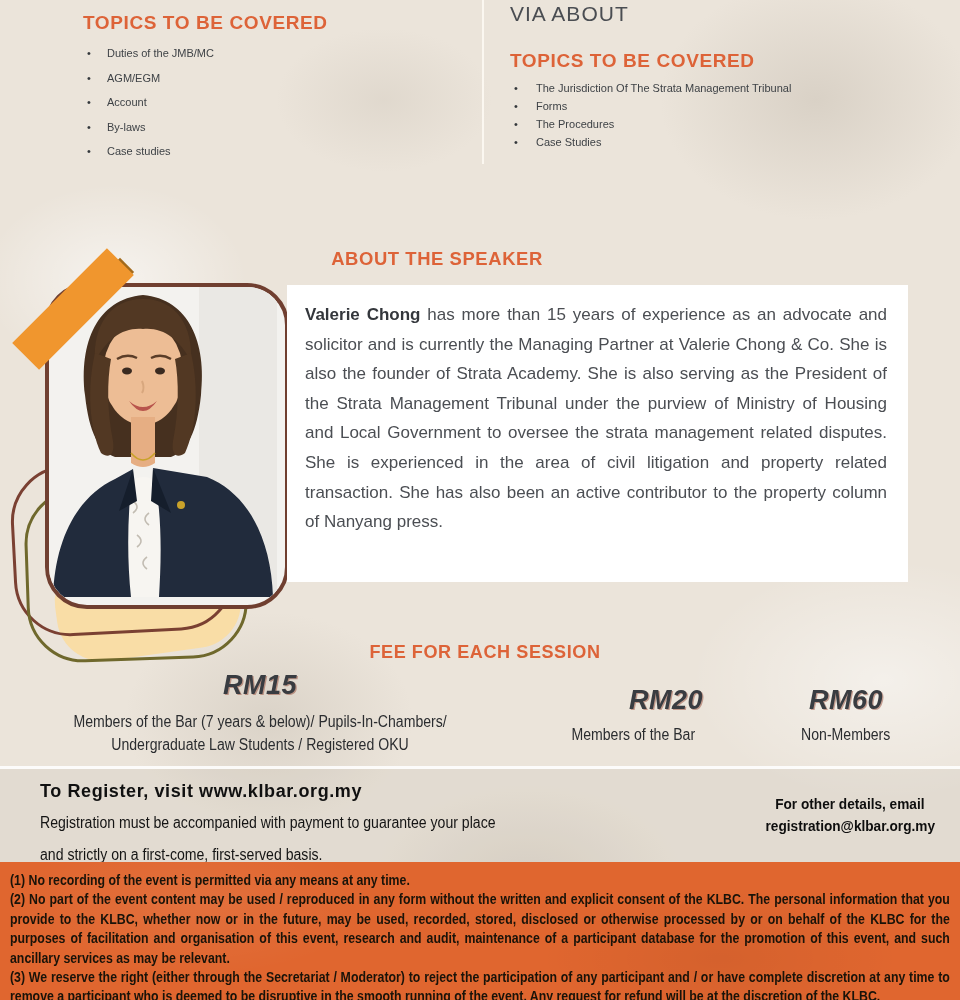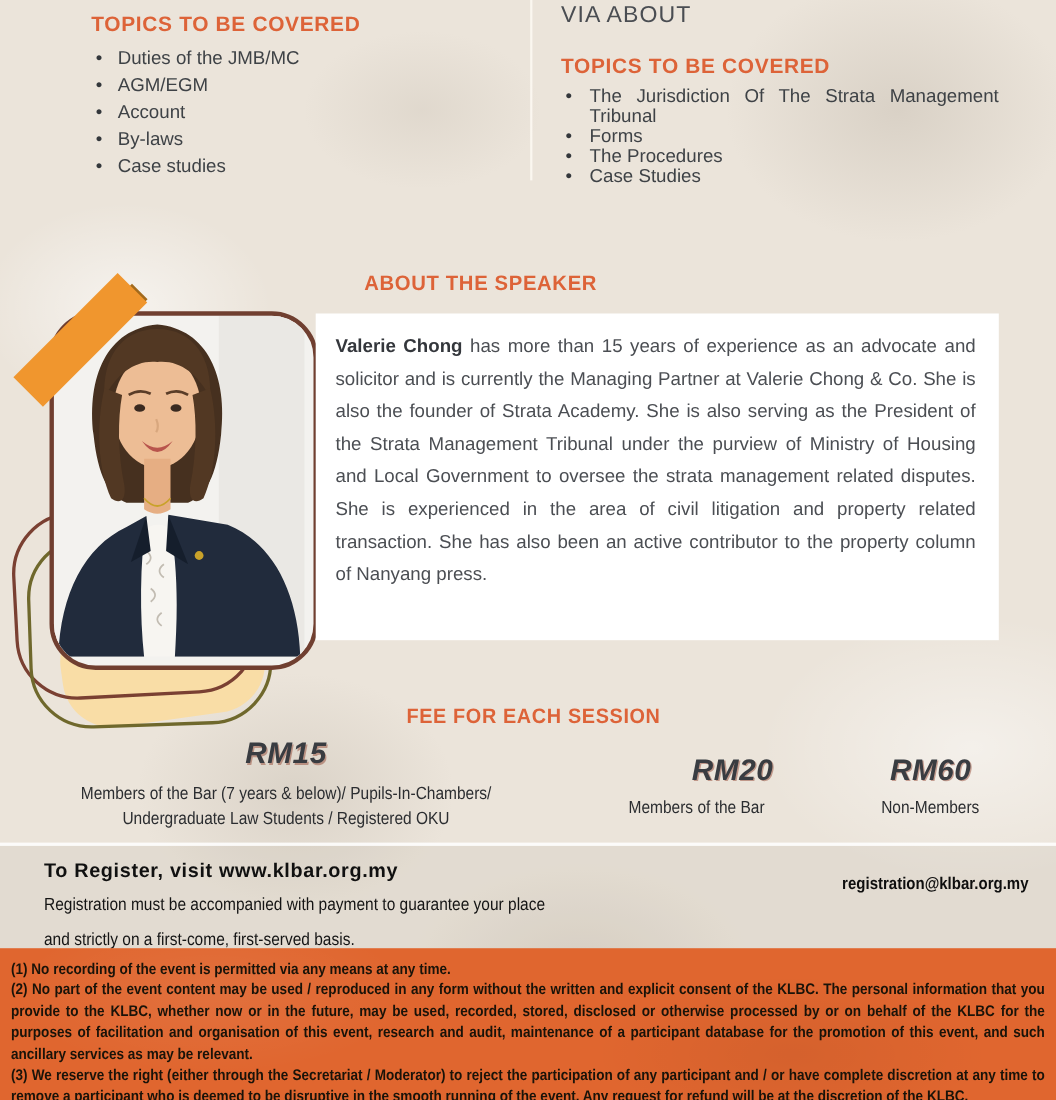--- a/index.html
+++ b/index.html
@@ -15,21 +15,21 @@
       radial-gradient(ellipse 320px 200px at 92% 68%, rgba(255,255,255,.45), transparent 60%),
       radial-gradient(ellipse 260px 160px at 55% 88%, rgba(170,158,142,.22), transparent 60%),
       radial-gradient(ellipse 180px 120px at 40% 10%, rgba(180,170,156,.20), transparent 60%);
   }
   .orange-h{color:#dd6338;font-weight:bold;font-size:19px;letter-spacing:.6px;}
   
   .topics-left{position:absolute;left:83px;top:12px;width:380px;}
   .topics-right{position:absolute;left:510px;top:2px;width:398px;}
   .via{font-size:21px;color:#4a4d52;letter-spacing:1px;}
   .topics-right .orange-h{margin-top:24px;}
-  ul.blist{list-style:none;margin:7px 0 0 0;padding:0;color:#3e4246;font-size:17px;}
+  ul.blist{list-style:none;margin:7px 0 0 0;padding:0;color:#3e4246;font-size:11px;}
   ul.blist li{position:relative;padding-left:24px;line-height:24.5px;}
   ul.blist li::before{content:"•";position:absolute;left:4px;color:#33373b;}
   .topics-right ul.blist li{line-height:18px;text-align:justify;padding-left:26px;}
   .divider-v{position:absolute;left:482px;top:0;width:2px;height:164px;background:rgba(252,248,241,.95);}
   
   .about-h{position:absolute;left:287px;top:248px;width:300px;text-align:center;transform:scaleX(.97);}
   .white-box{position:absolute;left:287px;top:285px;width:621px;height:297px;background:#ffffff;z-index:2;}
   .bio{margin:0;padding:15px 21px 0 18px;font-size:17px;line-height:29.6px;color:#4b4e53;text-align:justify;}
   .bio b{color:#34373c;}
   
@@ -161,20 +161,21 @@
   </div>
 
   <div class="rule"></div>
   <div class="register">
     <div class="reg-left">
       <div class="reg-l1"><span>To Register, visit </span><span>www.klbar.org.my</span></div>
       <div class="reg-l2"><span class="cx-l">Registration must  be accompanied with payment to guarantee your place</span></div>
       <div class="reg-l2"><span class="cx-l">and strictly on a first-come, first-served basis.</span></div>
     </div>
     <div class="reg-right">
+      <div><span class="cx">For other details, email</span></div>
       <div><span class="cx">registration@klbar.org.my</span></div>
     </div>
   </div>
 
   <div class="footer">
     <div class="footer-inner">
       <p>(1) No recording of the event is permitted via any means at any time.</p>
       <p>(2) No part of the event content may be used / reproduced in any form without the written and explicit consent of the KLBC. The personal information that you provide to the KLBC, whether now or in the future, may be used, recorded, stored, disclosed or otherwise processed by or on behalf of the KLBC for the purposes of facilitation and organisation of this event, research and audit, maintenance of a participant database for the promotion of this event, and such ancillary services as may be relevant.</p>
       <p>(3) We reserve the right (either through the Secretariat / Moderator) to reject the participation of any participant and / or have complete discretion at any time to remove a participant who is deemed to be disruptive in the smooth running of the event. Any request for refund will be at the discretion of the KLBC.</p>
     </div>

